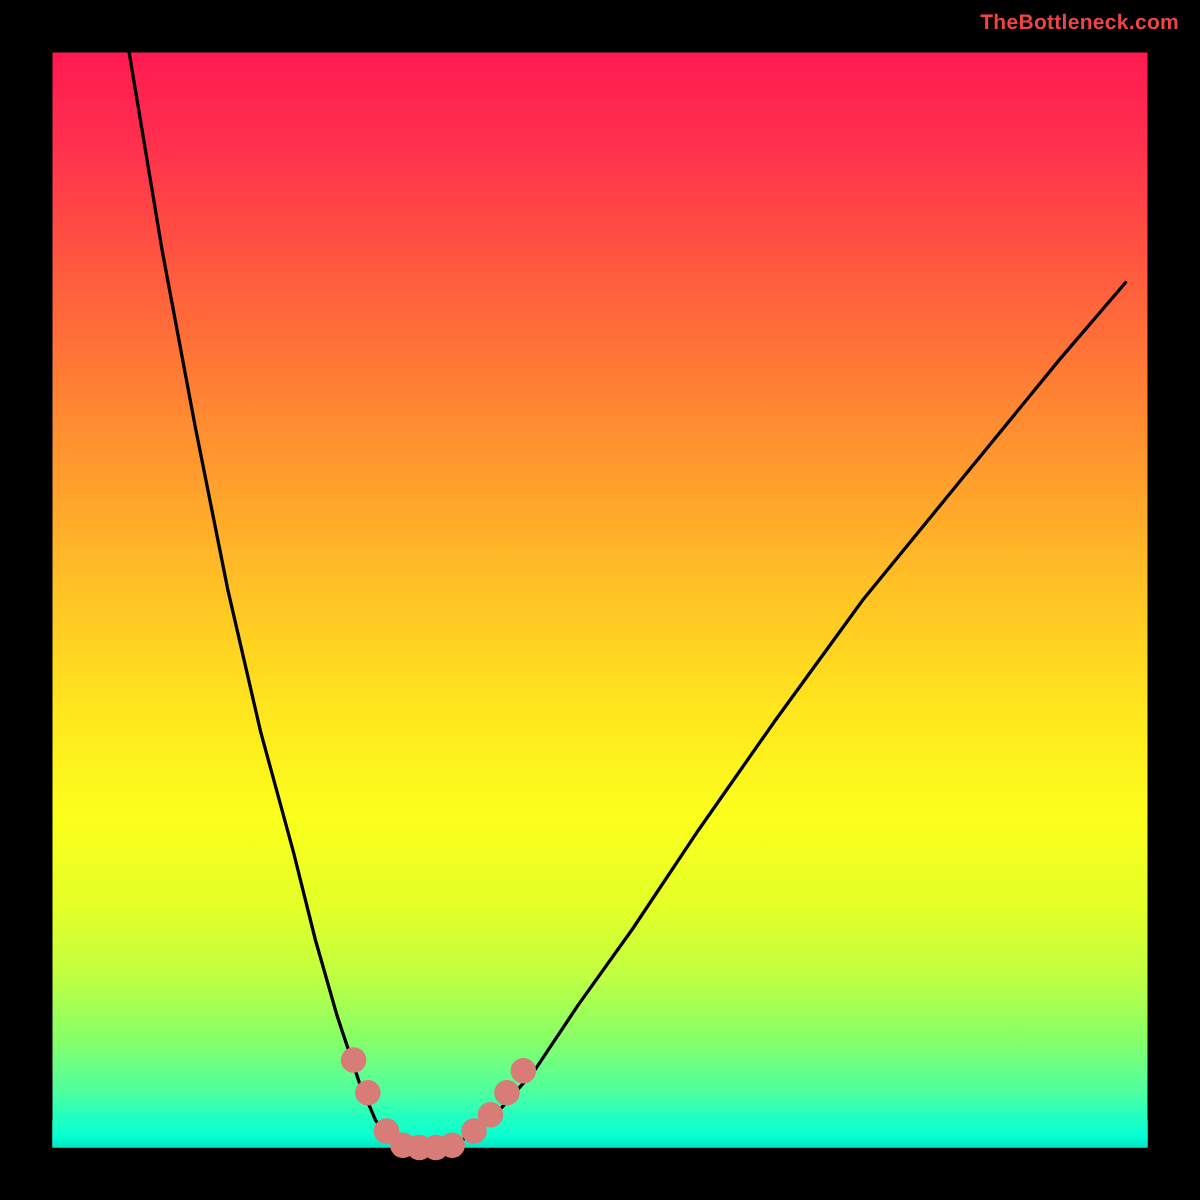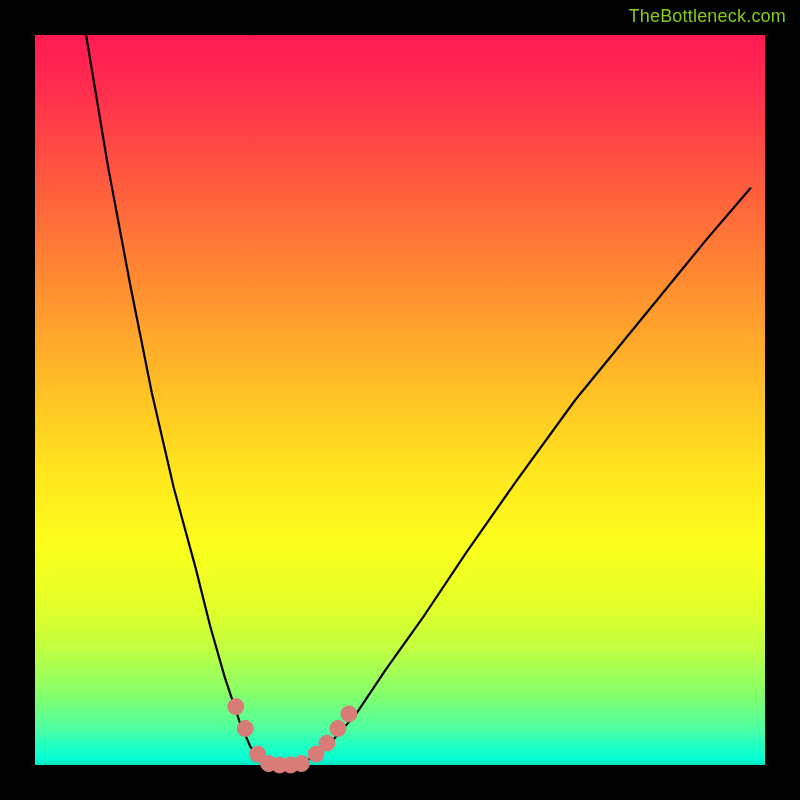--- a/index.html
+++ b/index.html
@@ -44,23 +44,23 @@
     left: 0;
     right: 0;
     bottom: 0;
     height: 18px;
     background: linear-gradient(to bottom, #1effc2 0%, #06ffd4 60%, #03e3c1 100%);
   }
   .watermark {
     position: absolute;
     top: 6px;
     right: 14px;
-    color: #84cc16;
-    font-size: 18px;
-    font-weight: 400;
+    color: #ef4444;
+    font-size: 14px;
+    font-weight: 700;
     letter-spacing: 0.2px;
     user-select: none;
   }
   svg.curve-layer {
     position: absolute;
     left: 0;
     top: 0;
     width: 730px;
     height: 730px;
     overflow: visible;

